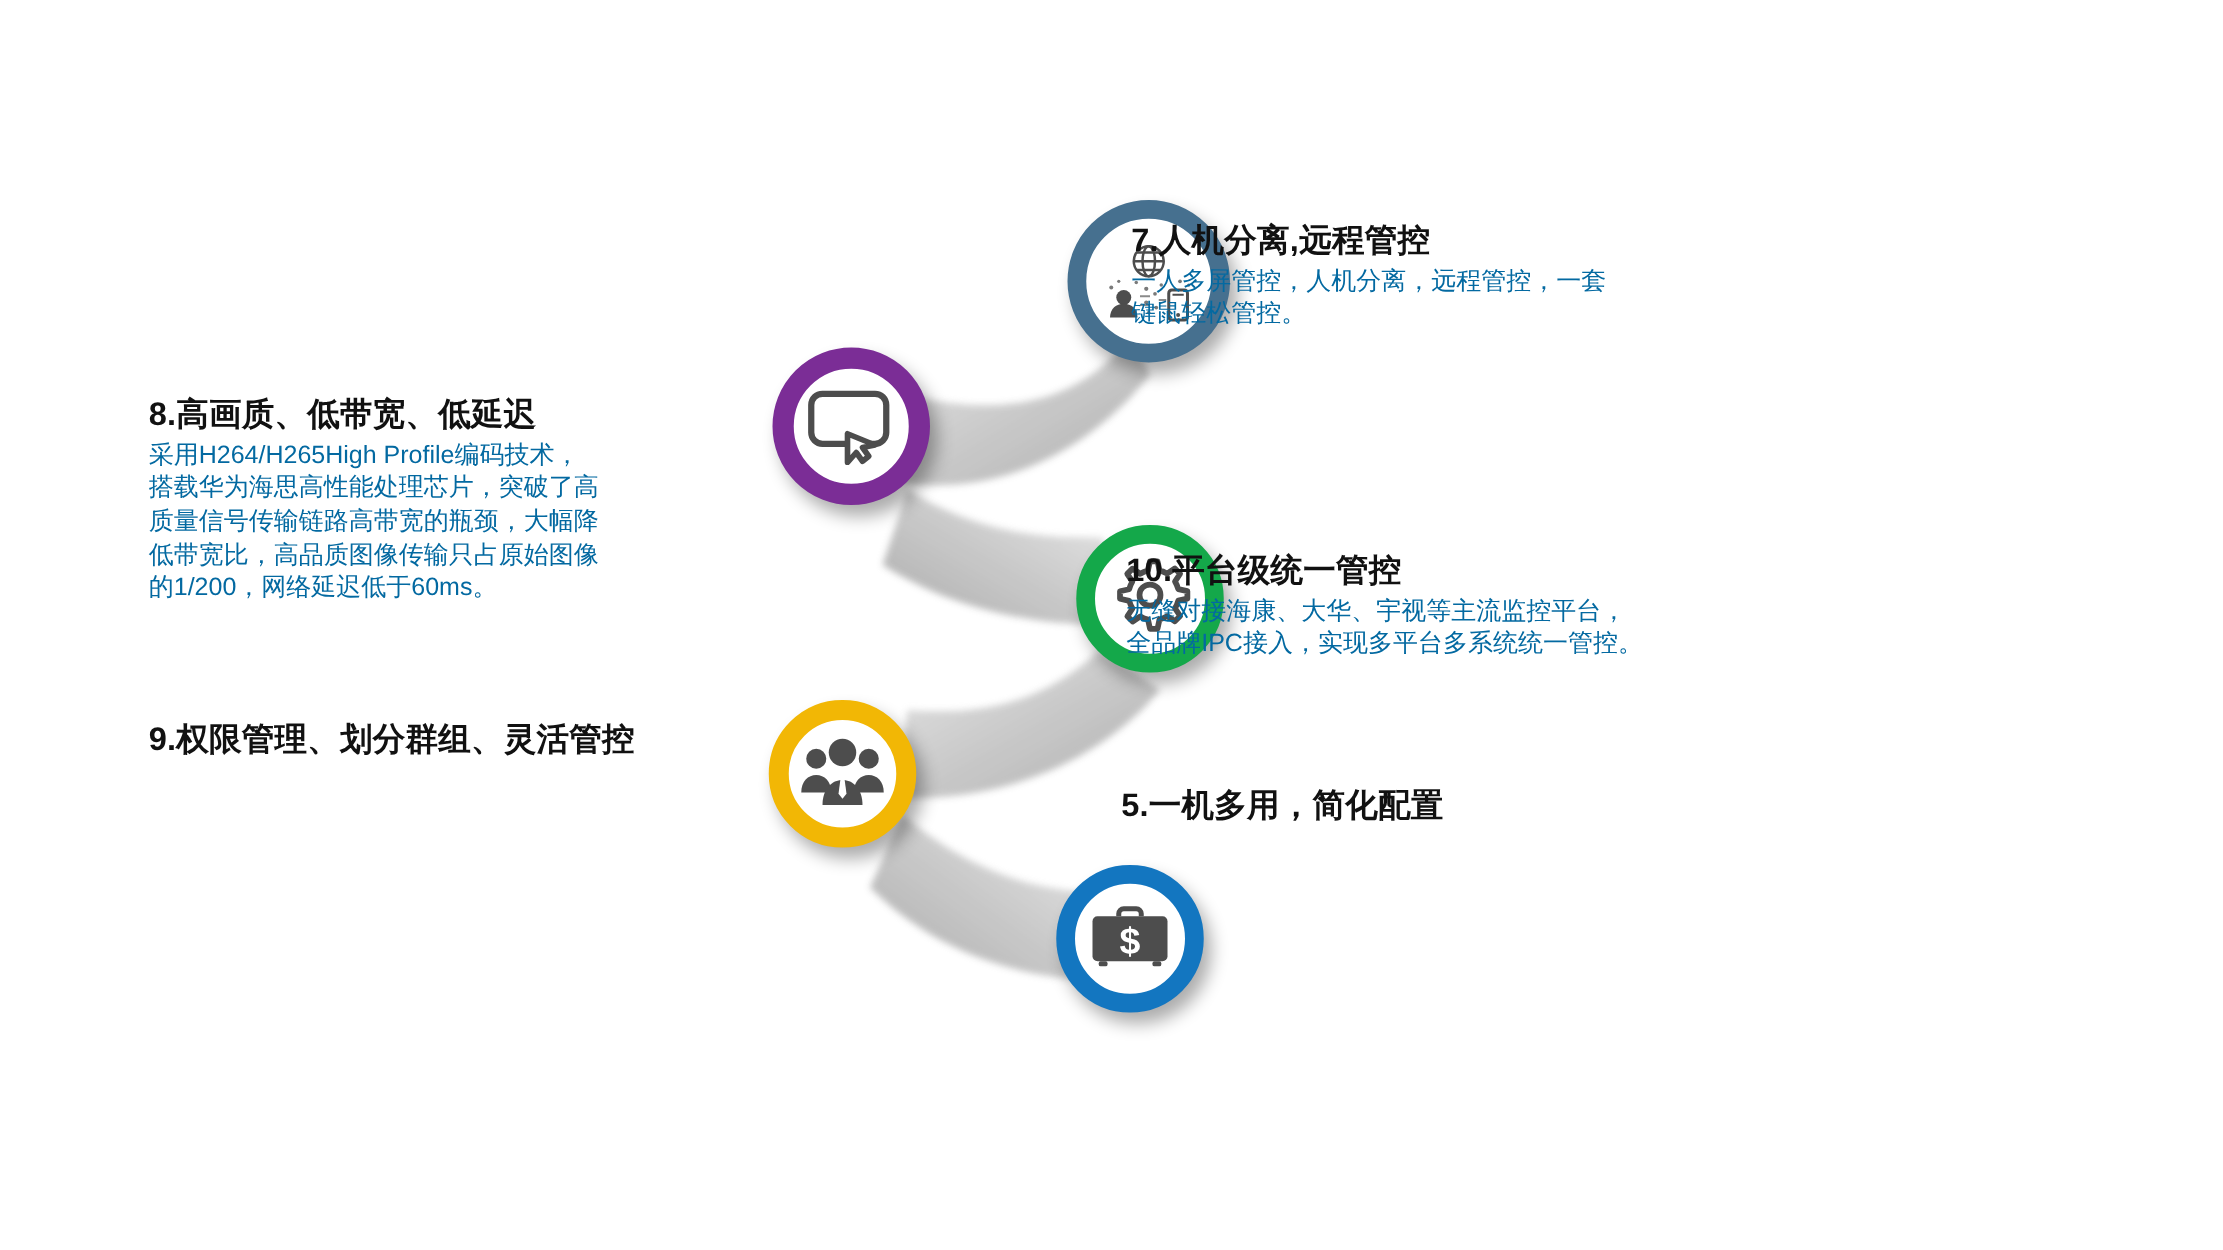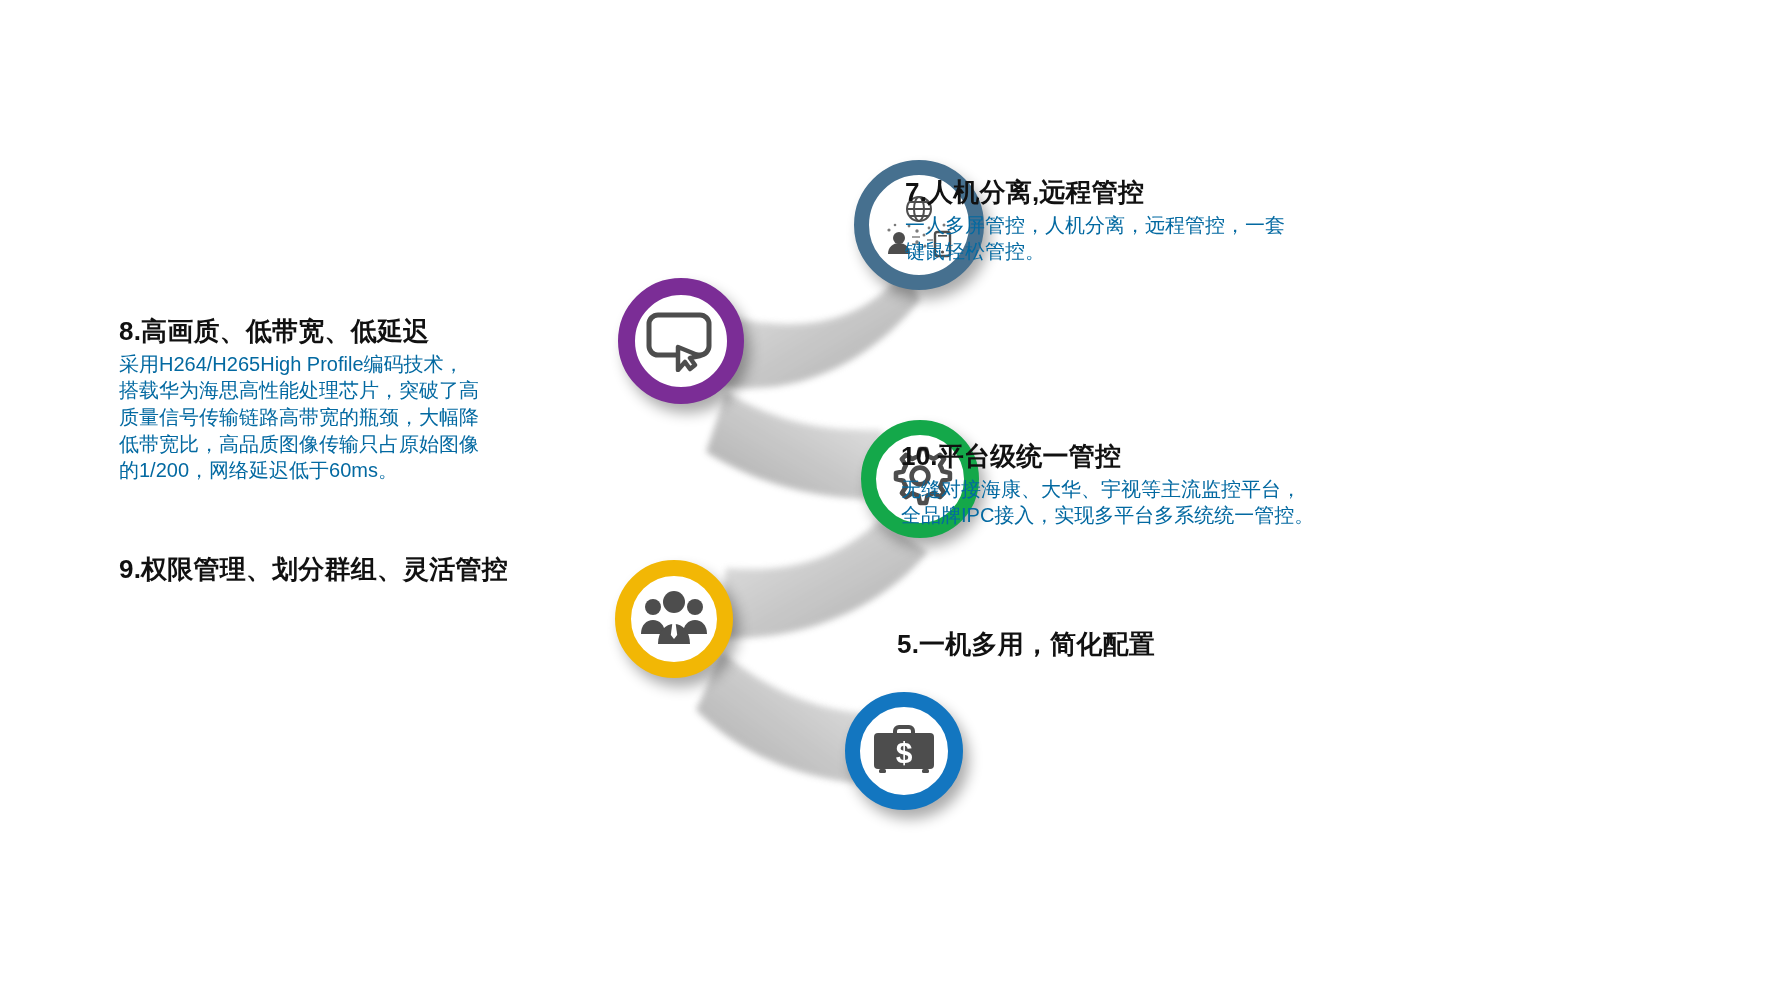--- a/index.html
+++ b/index.html
@@ -56,21 +56,21 @@
     line-height:1.33;
     margin:0;
     white-space:pre-line;
   }
   .right{text-align:left;}
   .left{text-align:left;}
 
   .b7 {left:905px; top:176px;  width:560px;}
   .b8 {left:119px; top:287px;  width:505px;margin-top:28px;}
   .b10{left:901px; top:440px;  width:620px;}
-  .b9 {left:119px; top:553px;  width:505px;}
+  .b9 {left:119px; top:575px;  width:505px;}
   .b11{left:897px; top:628px;  width:540px;}
 </style>
 </head>
 <body>
 
 <div class="stage">
 
   <svg class="ribbon" viewBox="0 0 1778 1000" xmlns="http://www.w3.org/2000/svg">
     <defs>
       <linearGradient id="gsh" x1="0" y1="0" x2="1" y2="1">

